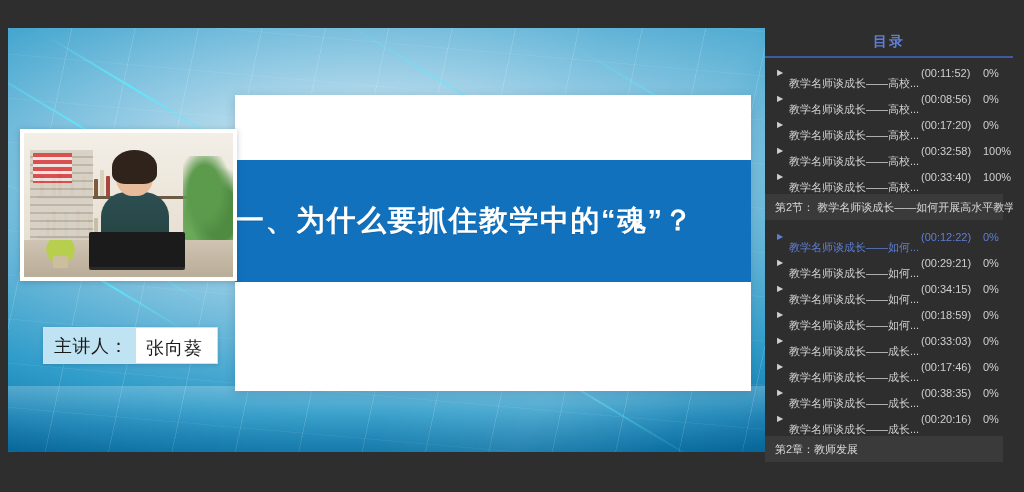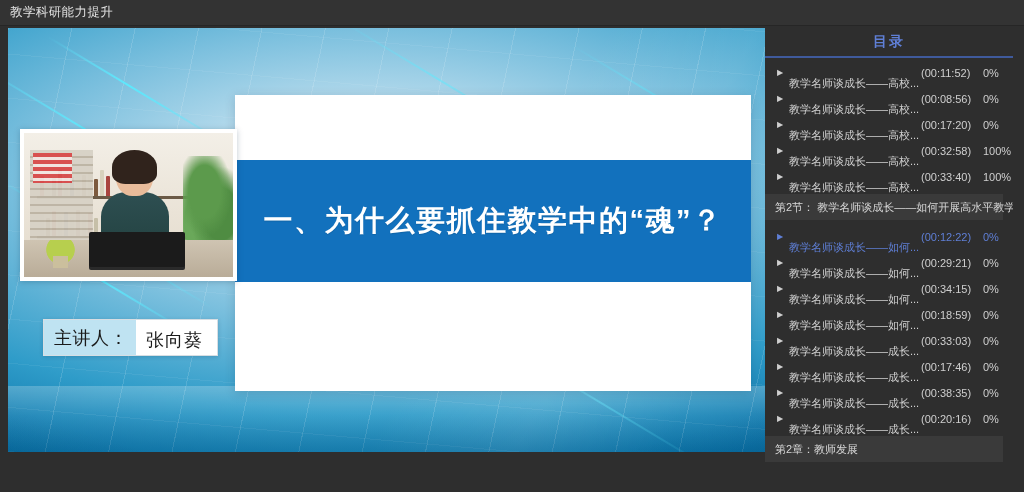--- a/index.html
+++ b/index.html
@@ -87,21 +87,21 @@
     background: #ffffff;
     box-shadow: 0 2px 10px rgba(0,40,70,.18);
   }
   #slide-blue-band {
     position: absolute;
     left: 227px; top: 132px;
     width: 516px; height: 122px;
     background: #1271bd;
     display: flex;
     align-items: center;
-    justify-content: center;
+    justify-content: flex-start;
   }
   #slide-blue-band .slide-title {
     color: #ffffff;
     font-size: 29px;
     font-weight: bold;
     letter-spacing: 1.5px;
     white-space: nowrap;
     text-shadow: 0 1px 1px rgba(0,0,0,.12);
   }
 
@@ -174,21 +174,21 @@
     background: radial-gradient(circle at 50% 35%, #b7cf4e 0 55%, rgba(183,207,78,0) 58%);
   }
   #speaker-photo .flower:after {
     content:""; position:absolute; left:28%; bottom:0; width:44%; height:42%;
     background:#cbbf9d;
   }
 
   
   #nameplate {
     position: absolute;
-    left: 35px; top: 291px;
+    left: 35px; top: 299px;
     height: 37px;
     display: flex;
     align-items: stretch;
     background: #ffffff;
     border: 1px solid #d7dee3;
     box-shadow: 0 1px 4px rgba(0,40,70,.18);
   }
   #nameplate .np-label {
     background: #bfe3f2;
     color: #1a1a1a;
@@ -275,23 +275,20 @@
     color: #d8d8d8;
     font-size: 11px;
     white-space: nowrap;
   }
 </style>
 </head>
 <body>
 
 <div id="app">
 
-  <div id="titlebar">
-    <span class="title-text">教学科研能力提升</span>
-  </div>
 
   <div id="player">
     <div class="bg"></div>
     <div class="grid"></div>
     <div class="streaks">
       <i style="left:-30px;  top:36px;  width:300px; transform:rotate(31deg);"></i>
       <i style="left:40px;   top:8px;   width:210px; transform:rotate(31deg);"></i>
       <i style="left:-10px;  top:150px; width:250px; transform:rotate(31deg);"></i>
       <i style="left:18px;   top:206px; width:190px; transform:rotate(31deg);"></i>
       <i style="left:330px;  top:-10px; width:260px; transform:rotate(31deg); opacity:.55;"></i>

